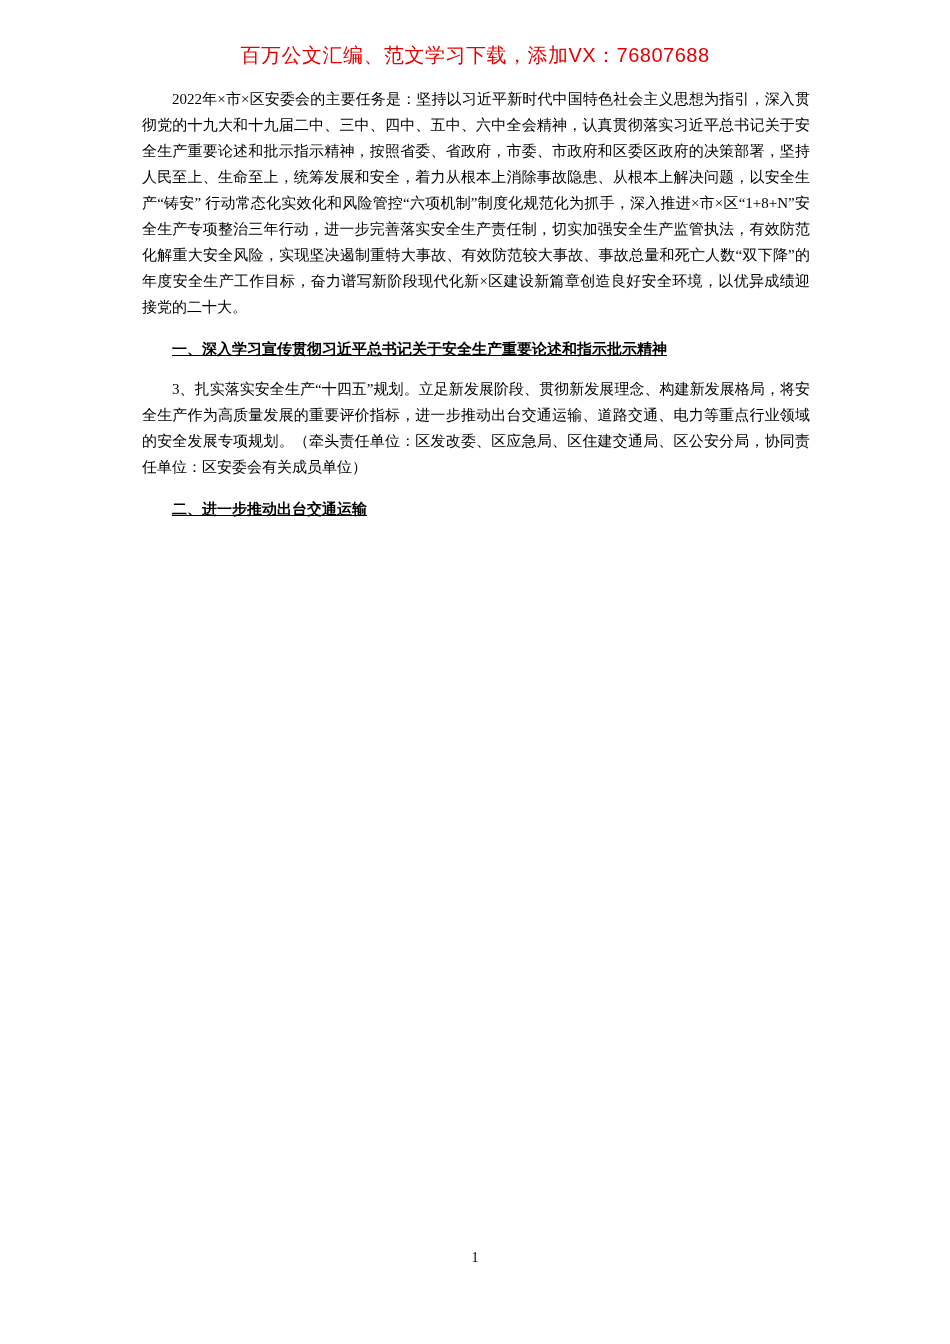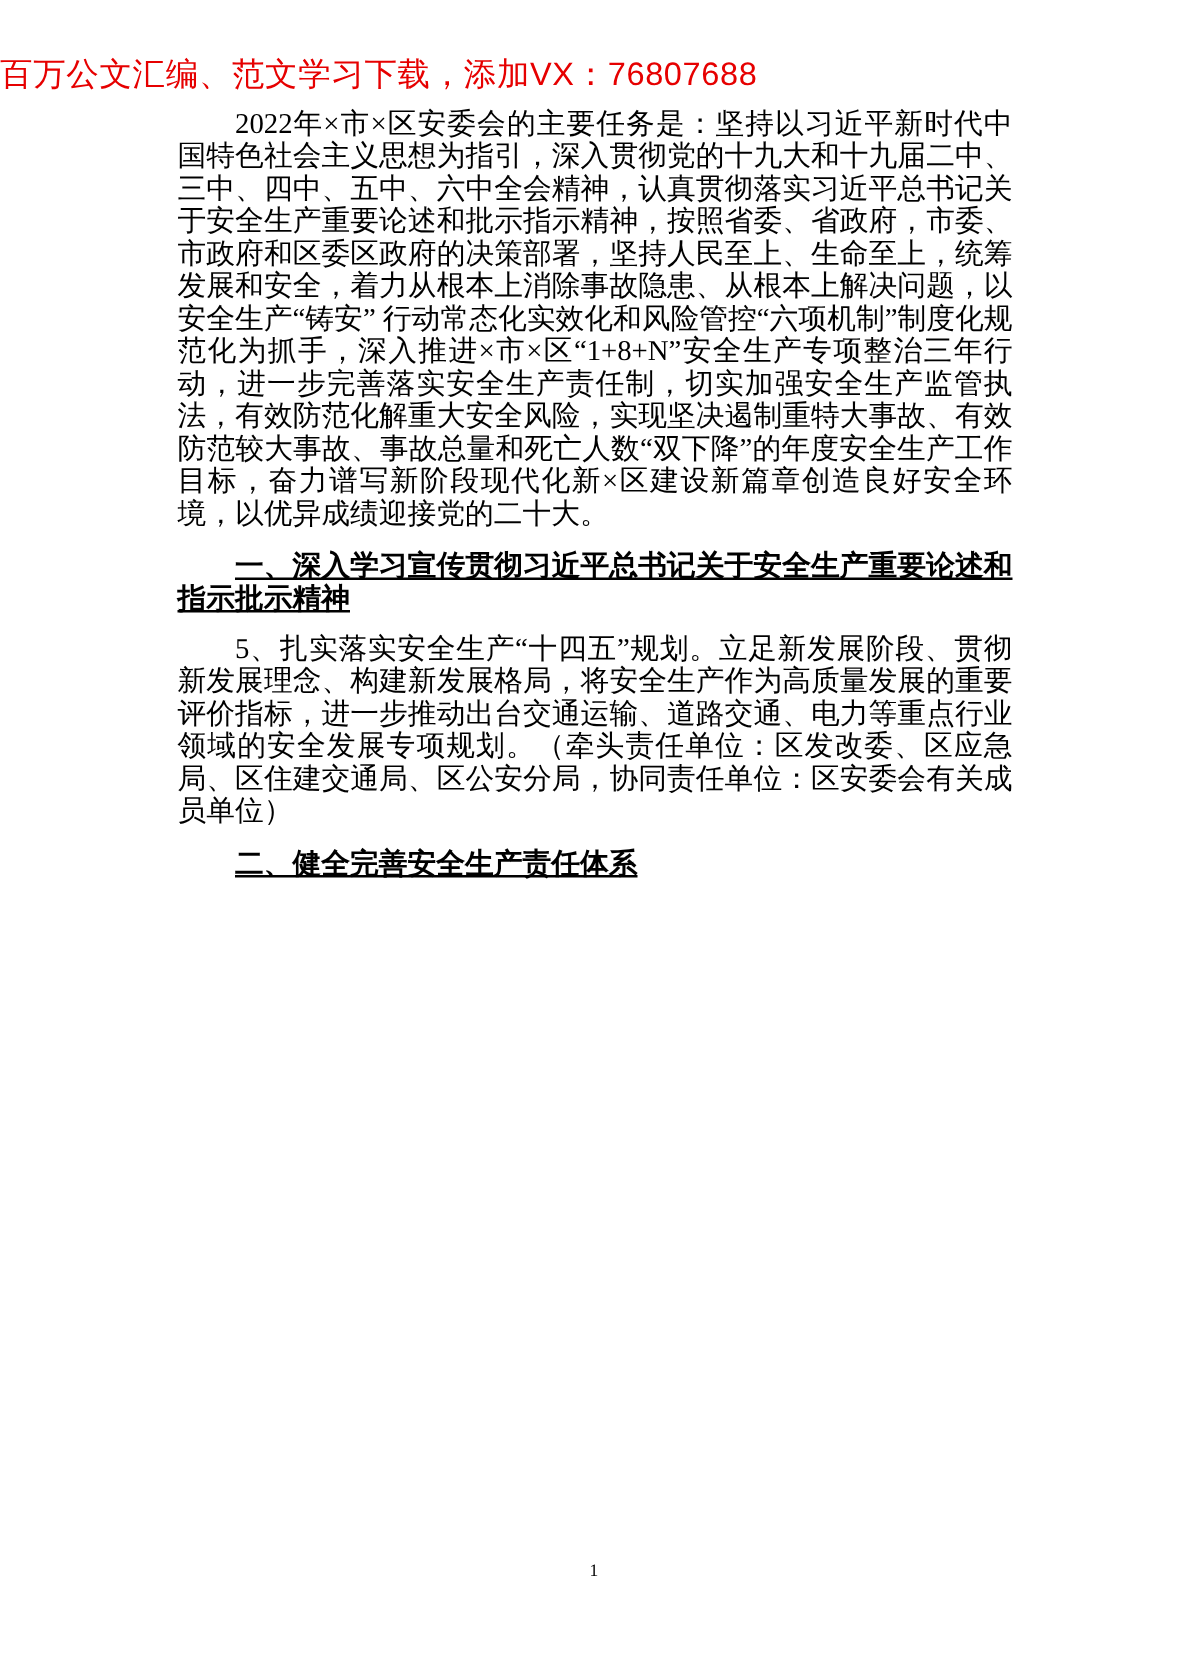--- a/index.html
+++ b/index.html
@@ -13,34 +13,34 @@
     height: 1344px;
     background: #ffffff;
     margin: 0 auto;
     overflow: hidden;
   }
   .header-notice {
     position: absolute;
     top: 42px;
     left: 0;
     width: 100%;
-    text-align: left;
+    text-align: center;
     color: #e60000;
-    font-size: 26px;
+    font-size: 20px;
     font-family: "Liberation Sans", "DejaVu Sans", sans-serif;
     font-weight: 400;
     letter-spacing: 0.5px;
   }
   .content {
     position: absolute;
     top: 86px;
     left: 142px;
     width: 668px;
     color: #000000;
-    font-size: 23px;
+    font-size: 15px;
     line-height: 26px;
     text-align: justify;
   }
   .para {
     text-indent: 2em;
     margin-bottom: 11px;
     word-break: break-all;
   }
   .heading {
     text-indent: 2em;
@@ -68,22 +68,22 @@
   <div class="header-notice">百万公文汇编、范文学习下载，添加VX：76807688</div>
 
   <div class="content">
 
     <p class="para">2022年×市×区安委会的主要任务是：坚持以习近平新时代中国特色社会主义思想为指引，深入贯彻党的十九大和十九届二中、三中、四中、五中、六中全会精神，认真贯彻落实习近平总书记关于安全生产重要论述和批示指示精神，按照省委、省政府，市委、市政府和区委区政府的决策部署，坚持人民至上、生命至上，统筹发展和安全，着力从根本上消除事故隐患、从根本上解决问题，以安全生产“铸安” 行动常态化实效化和风险管控“六项机制”制度化规范化为抓手，深入推进×市×区“1+8+N”安全生产专项整治三年行动，进一步完善落实安全生产责任制，切实加强安全生产监管执法，有效防范化解重大安全风险，实现坚决遏制重特大事故、有效防范较大事故、事故总量和死亡人数“双下降”的年度安全生产工作目标，奋力谱写新阶段现代化新×区建设新篇章创造良好安全环境，以优异成绩迎接党的二十大。</p>
 
     <p class="heading">一、深入学习宣传贯彻习近平总书记关于安全生产重要论述和指示批示精神</p>
 
 
 
-    <p class="para">5、扎实落实安全生产“十四五”规划。立足新发展阶段、贯彻新发展理念、构建新发展格局，将安全生产作为高质量发展的重要评价指标，进一步推动出台交通运输、道路交通、电力等重点行业领域的安全发展专项规划。（牵头责任单位：区发改委、区应急局、区住建交通局、区公安分局，协同责任单位：区安委会有关成员单位）</p>
+    <p class="para">3、扎实落实安全生产“十四五”规划。立足新发展阶段、贯彻新发展理念、构建新发展格局，将安全生产作为高质量发展的重要评价指标，进一步推动出台交通运输、道路交通、电力等重点行业领域的安全发展专项规划。（牵头责任单位：区发改委、区应急局、区住建交通局、区公安分局，协同责任单位：区安委会有关成员单位）</p>
 
-    <p class="heading">二、健全完善安全生产责任体系</p>
+    <p class="heading">二、进一步推动出台交通运输</p>
 
 
   </div>
 
   <div class="page-number">1</div>
 
 </div>
 
 </body></html>

